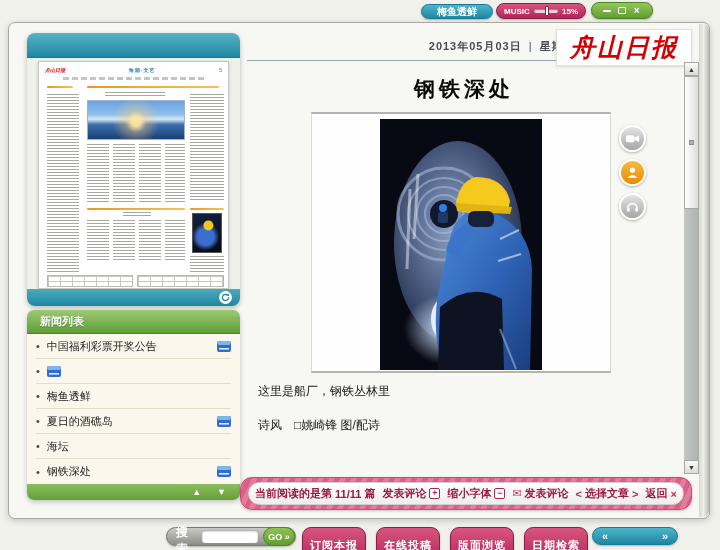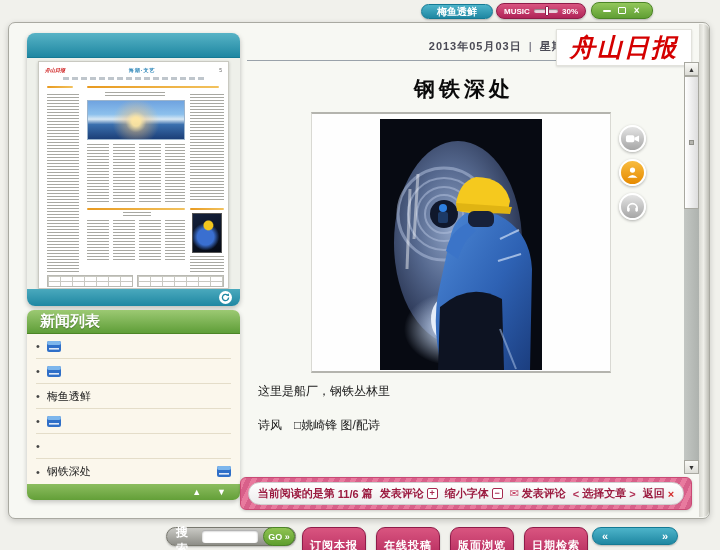--- a/index.html
+++ b/index.html
@@ -97,21 +97,21 @@
       repeating-linear-gradient(to right,#c9c9c2 0 1px,transparent 1px 12px),
       repeating-linear-gradient(to bottom,#c9c9c2 0 1px,transparent 1px 5px);}
 
   
   .news-card{ left:27px; top:310px; width:213px; height:190px; border-radius:7px;
     box-shadow:0 2px 5px rgba(0,0,0,.22); background:#fbf7ec;}
   .news-head{ position:absolute; left:0; top:0; right:0; height:24px;
     background:linear-gradient(#9cc973,#5f9e38); border-radius:7px 7px 0 0;
     border-bottom:1px solid #4c8526;
     display:flex; align-items:center; padding-left:13px;
-    color:#fff; font-weight:bold; font-size:15px; text-shadow:0 1px 1px rgba(0,0,0,.3);}
+    color:#fff; font-weight:bold; font-size:11px; text-shadow:0 1px 1px rgba(0,0,0,.3);}
   .news-body{ position:absolute; left:0; top:24px; right:0; bottom:16px; padding:0 9px; overflow:hidden;}
   .news-row{ height:25px; display:flex; align-items:center; gap:7px;
     border-bottom:1px solid #e4ddc9; cursor:pointer; font-size:11px; color:#222;}
   .news-row .blt{ color:#444; font-size:11px;}
   .news-row .lbl{ flex:1; white-space:nowrap; overflow:hidden;}
   .news-foot{ position:absolute; left:0; bottom:0; right:0; height:16px;
     background:linear-gradient(#8cbd5f,#639f38); border-radius:0 0 7px 7px;
     display:flex; align-items:center; justify-content:flex-end; gap:16px; padding-right:14px;
     color:#fff; font-size:9px;}
   .news-foot span{cursor:pointer;}
@@ -147,21 +147,21 @@
   .side-icons{ left:619px; top:125px; display:flex; flex-direction:column; gap:7px;}
   .circ{ width:27px; height:27px; border-radius:50%; display:flex; align-items:center;
     justify-content:center; cursor:pointer; border:2px solid #fff;
     box-shadow:0 1px 3px rgba(0,0,0,.3);}
   .circ-gray{ background:linear-gradient(#e4e4e4,#a6a6a6);}
   .circ-orange{ background:linear-gradient(#f8bc3f,#e68a00);}
   .art-text{ left:258px; top:383px; width:400px; font-size:12px; color:#181818;}
   .art-text div{ margin-bottom:17px; white-space:nowrap;}
 
   
-  .reader-bar{ left:240px; top:477px; width:452px; height:33px; border-radius:6px;
+  .reader-bar{ left:240px; top:477px; width:452px; height:33px; border-radius:12px;
     border:1px solid #c94a74;
     background:repeating-linear-gradient(115deg,#e87a9e 0 5px,#d8608a 5px 10px);
     box-shadow:0 1px 3px rgba(0,0,0,.2);}
   .reader-inner{ position:absolute; left:7px; right:7px; top:4px; bottom:4px;
     background:linear-gradient(#ffffff,#ededed); border:1px solid #cfcfcf; border-radius:13px;
     display:flex; align-items:center; justify-content:center; gap:7px;
     font-size:11px; font-weight:bold; color:#9b1b40; white-space:nowrap;}
   .reader-inner .grp{ display:inline-flex; align-items:center; gap:3px; cursor:pointer;}
   .fsq{ display:inline-flex; width:11px; height:11px; border:1px solid #a62a50; border-radius:2px;
     align-items:center; justify-content:center; font-size:9px; line-height:1; color:#a62a50; background:#fff;}
@@ -196,21 +196,21 @@
 </head>
 <body>
 
 <div class="abs tpl-btn">梅鱼透鲜</div>
 
 <div class="abs music-pill">
   <span>MUSIC</span>
   <span class="music-track">
     <span class="music-thumb"></span>
   </span>
-  <span>30%</span>
+  <span>15%</span>
 </div>
 
 <div class="abs win-pill">
   <span class="wc">
       <span class="wc-min-bar"></span>
     </span>
   <span class="wc">
       <span class="wc-restore-box"></span>
     </span>
   <span class="wc">×</span>
@@ -263,20 +263,21 @@
     </span>
   </div>
 </div>
 
 <div class="abs news-card">
   <div class="news-head">新闻列表</div>
   <div class="news-body">
 
     <div class="news-row">
       <span class="blt">•</span>
+      <span class="lbl">中国福利彩票开奖公告</span>
       <svg width="14" height="11">
           <rect width="14" height="11" rx="2" fill="#2f6fc8"></rect>
           <rect width="14" height="4" rx="2" fill="#7db6ec"></rect>
           <rect x="2" y="7" width="10" height="1.6" fill="#fff" opacity=".85"></rect>
         </svg>
     </div>
 
     <div class="news-row">
       <span class="blt">•</span>
       <svg width="14" height="11">
@@ -287,29 +288,31 @@
     </div>
 
     <div class="news-row">
       <span class="blt">•</span>
       <span class="lbl">梅鱼透鲜</span>
 
     </div>
 
     <div class="news-row">
       <span class="blt">•</span>
+      <span class="lbl">夏日的酒礁岛</span>
       <svg width="14" height="11">
           <rect width="14" height="11" rx="2" fill="#2f6fc8"></rect>
           <rect width="14" height="4" rx="2" fill="#7db6ec"></rect>
           <rect x="2" y="7" width="10" height="1.6" fill="#fff" opacity=".85"></rect>
         </svg>
     </div>
 
     <div class="news-row">
       <span class="blt">•</span>
+      <span class="lbl">海坛</span>
 
     </div>
 
     <div class="news-row" style="border-bottom:none;">
       <span class="blt">•</span>
       <span class="lbl">钢铁深处</span>
       <svg width="14" height="11">
           <rect width="14" height="11" rx="2" fill="#2f6fc8"></rect>
           <rect width="14" height="4" rx="2" fill="#7db6ec"></rect>
           <rect x="2" y="7" width="10" height="1.6" fill="#fff" opacity=".85"></rect>
@@ -415,21 +418,21 @@
 
 <div class="abs art-text">
   <div>这里是船厂，钢铁丛林里</div>
   <div>诗风　□姚崎锋 图/配诗</div>
 </div>
 
 <div class="abs reader-bar">
   <div class="reader-inner">
     <span class="grp">
       <span>当前阅读的是第</span>
-      <span>11/6</span>
+      <span>11/11</span>
       <span>篇</span>
     </span>
     <span class="grp">
       <span>发表评论</span>
       <span class="fsq">+</span>
     </span>
     <span class="grp">
       <span>缩小字体</span>
       <span class="fsq">−</span>
     </span>

